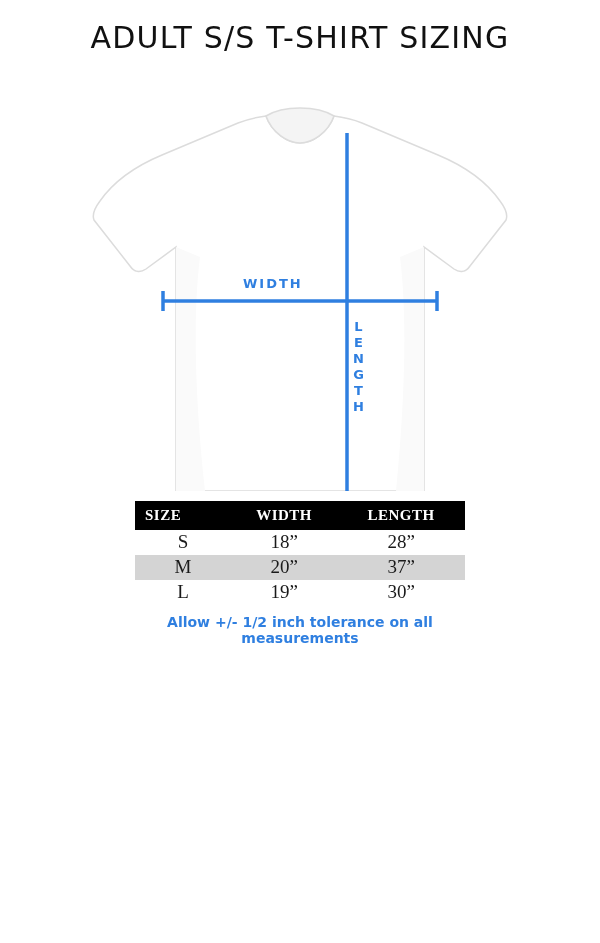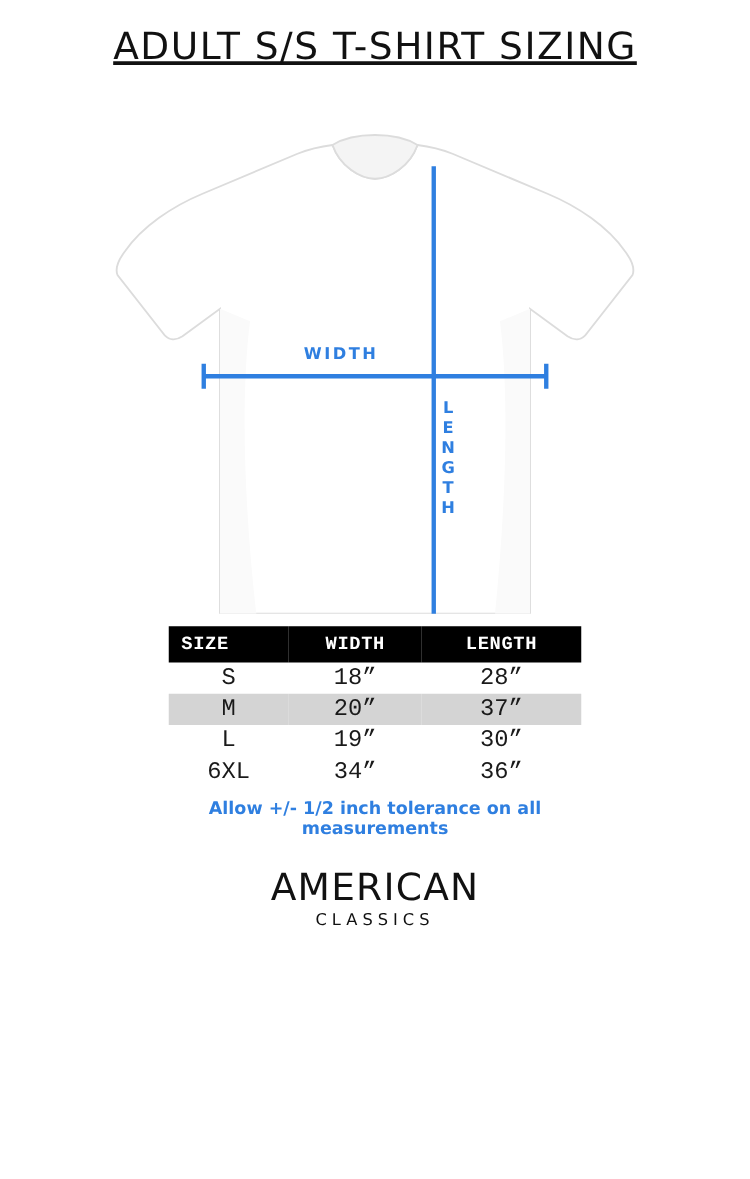--- a/index.html
+++ b/index.html
@@ -19,21 +19,20 @@
   
   .title {
     text-align: center;
     font-size: 30px;
     letter-spacing: 1.2px;
     font-weight: 400;
     color: #111111;
     padding-top: 20px;
     padding-bottom: 6px;
     font-family: "DejaVu Sans", sans-serif;
-    text-decoration: underline;
   }
 
   
   .shirt-area {
     position: relative;
     width: 600px;
     height: 430px;
   }
   .shirt-svg {
     position: absolute;
@@ -63,21 +62,21 @@
   }
 
   
   .table-wrap {
     width: 330px;
     margin: 10px auto 0 auto;
   }
   table.size-table {
     width: 100%;
     border-collapse: collapse;
-    font-family: Liberation Mono, monospace;
+    font-family: Liberation Serif, serif;
   }
   table.size-table thead th {
     background: #000000;
     color: #ffffff;
     font-size: 15px;
     font-weight: bold;
     letter-spacing: 0.5px;
     padding: 6px 0 6px 0;
     text-align: center;
   }
@@ -199,29 +198,20 @@
         <tr class="alt">
           <td>M</td>
           <td>20”</td>
           <td>37”</td>
         </tr>
         <tr>
           <td>L</td>
           <td>19”</td>
           <td>30”</td>
         </tr>
-        <tr>
-          <td>6XL</td>
-          <td>34”</td>
-          <td>36”</td>
-        </tr>
       </tbody>
     </table>
 
     <div class="tolerance">Allow +/- 1/2 inch tolerance on all measurements</div>
   </div>
 
-  <div class="brand">
-    <div class="brand-main">AMERICAN</div>
-    <div class="brand-sub">CLASSICS</div>
-  </div>
 
 </div>
 
 </body></html>

